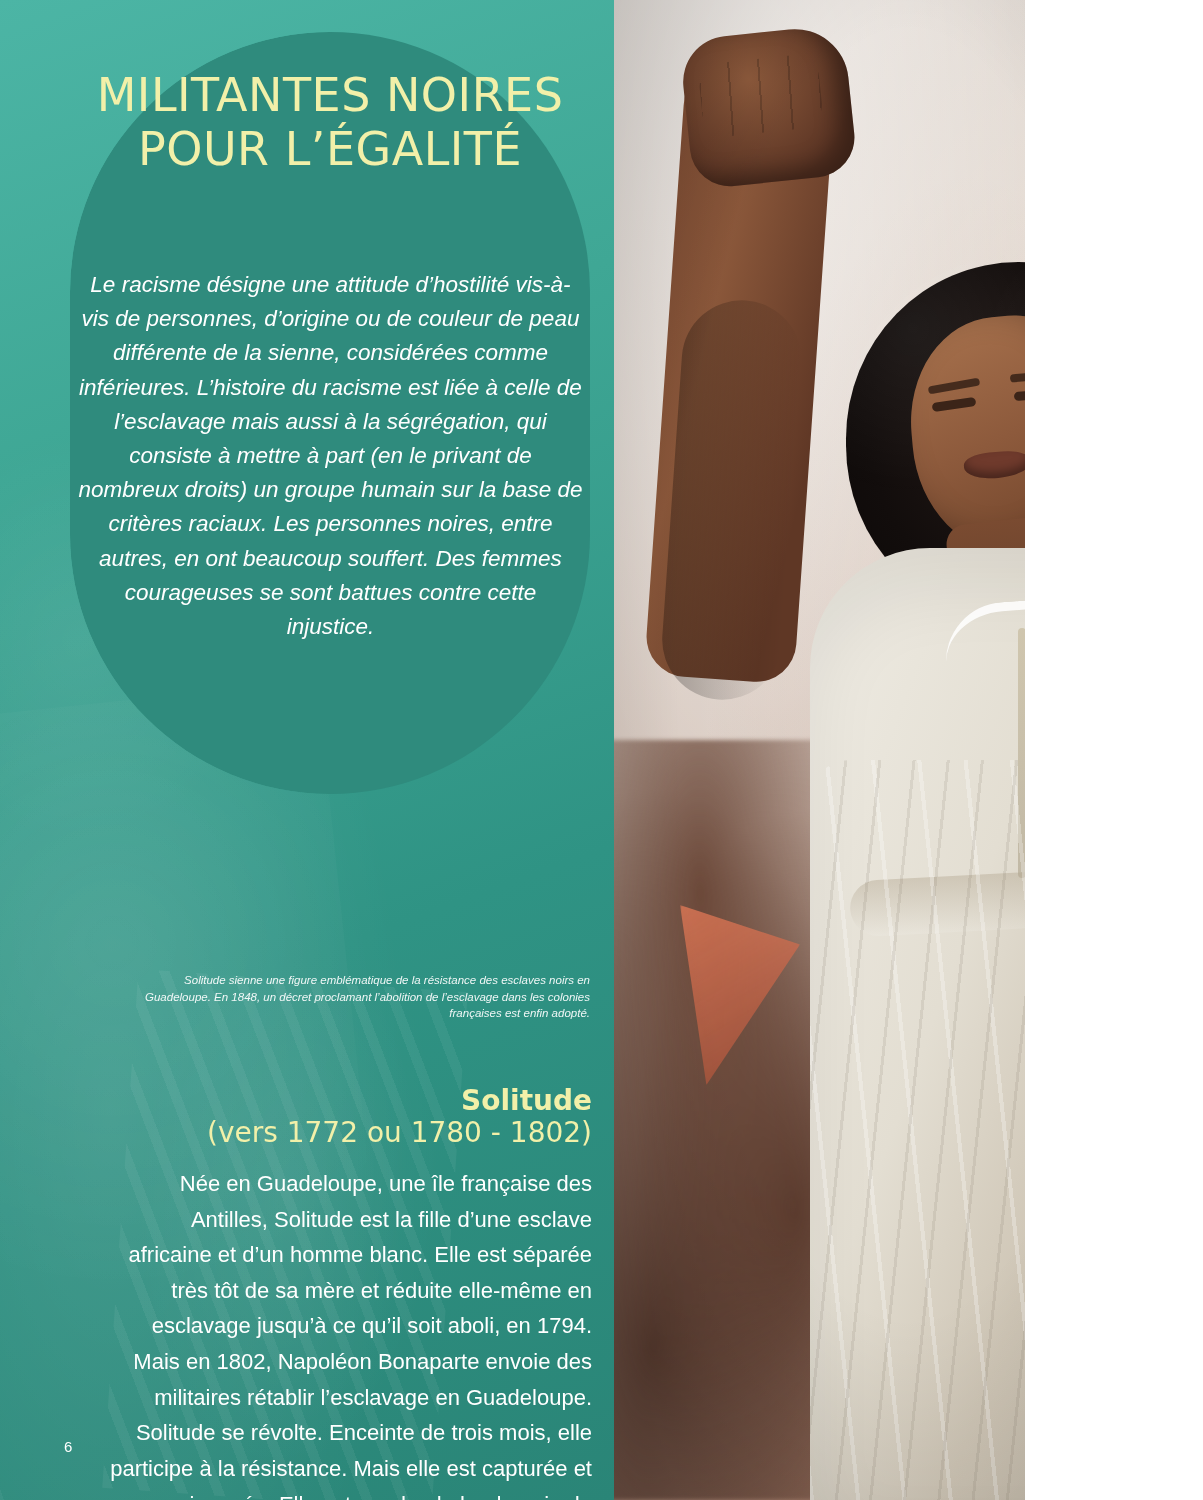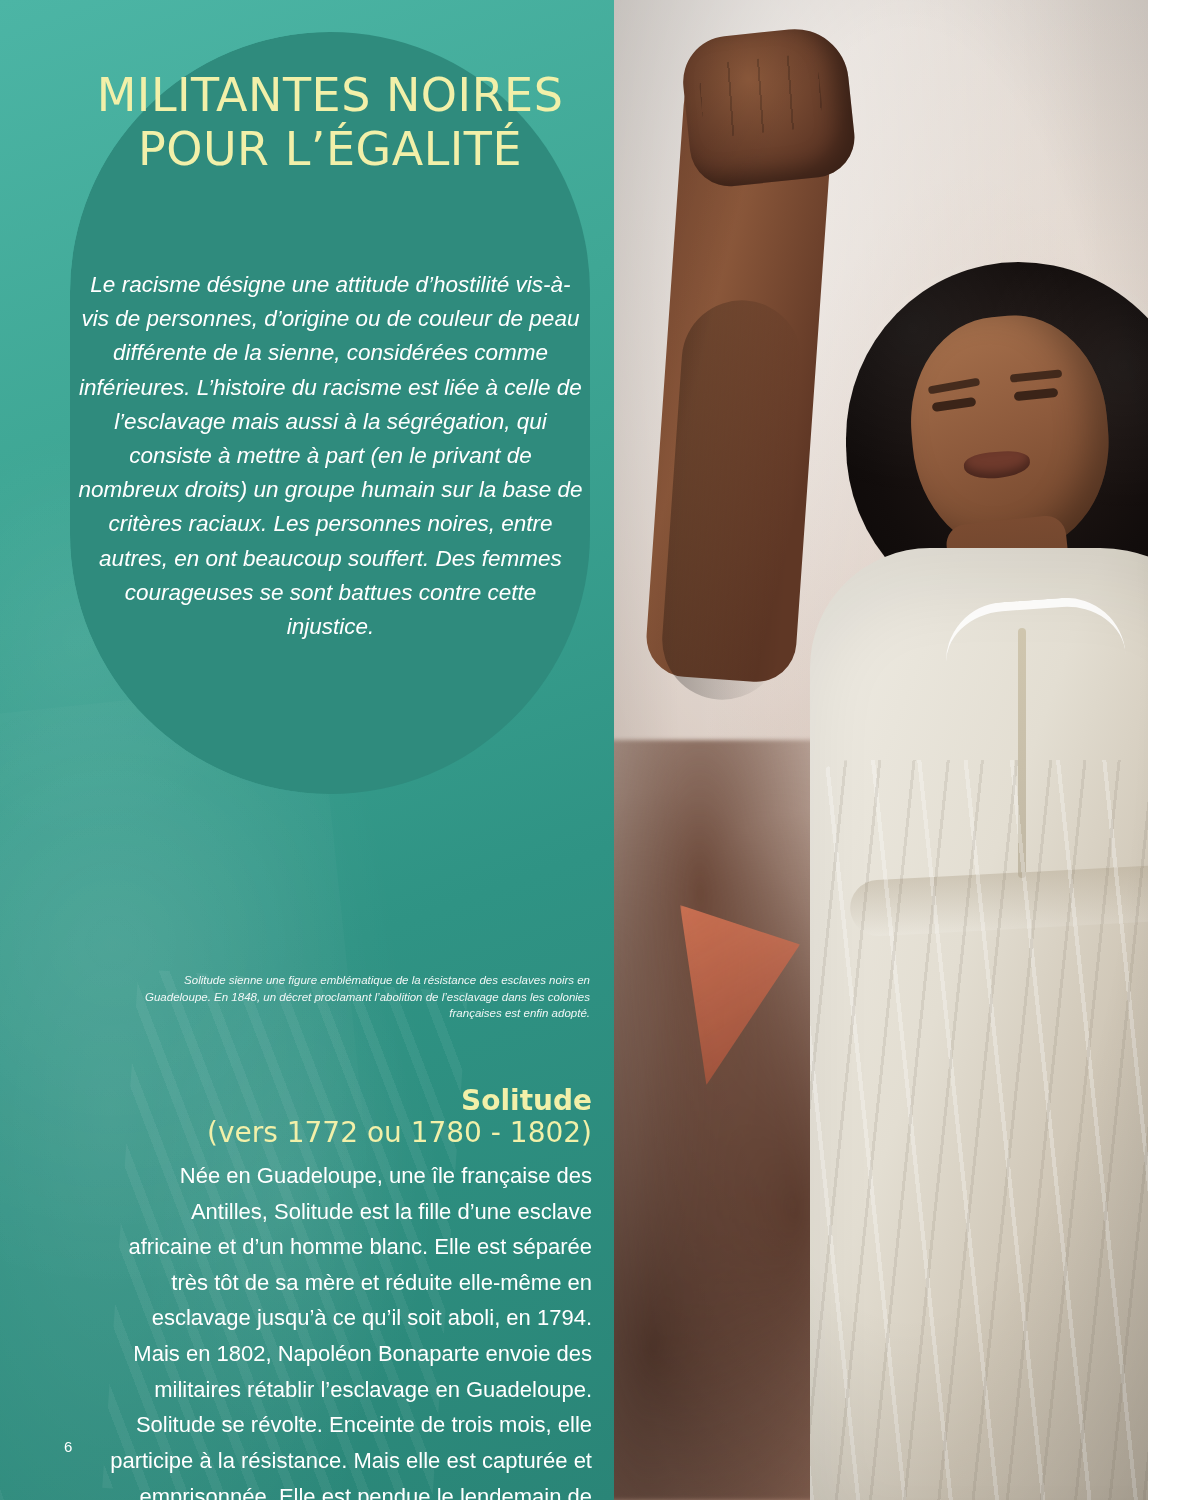--- a/index.html
+++ b/index.html
@@ -9,21 +9,21 @@
   }
   body {
     width: 1203px;
     height: 1500px;
     font-family: "Liberation Sans", sans-serif;
     overflow: hidden;
   }
 
   .page {
     position: relative;
-    width: 1148px;
+    width: 1025px;
     height: 1500px;
     overflow: hidden;
     background: #bef264;
   }
 
   
   .left-panel {
     position: absolute;
     left: 0;
     top: 0;
@@ -134,21 +134,21 @@
     line-height: 1.12;
     font-family: "DejaVu Sans", sans-serif;
     font-weight: 700;
   }
   .bio-dates {
     color: #f2f0a9;
     font-size: 28px;
     line-height: 1.2;
     font-family: "DejaVu Sans", sans-serif;
     font-weight: 400;
-    margin-bottom: 8px;
+    margin-bottom: 16px;
   }
   .bio-body {
     font-size: 22px;
     line-height: 1.62;
     color: #ffffff;
   }
 
   .page-number {
     position: absolute;
     left: 64px;

